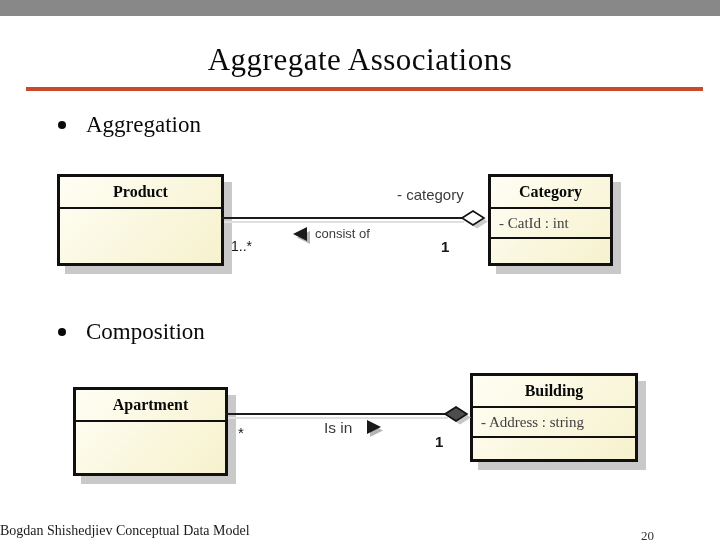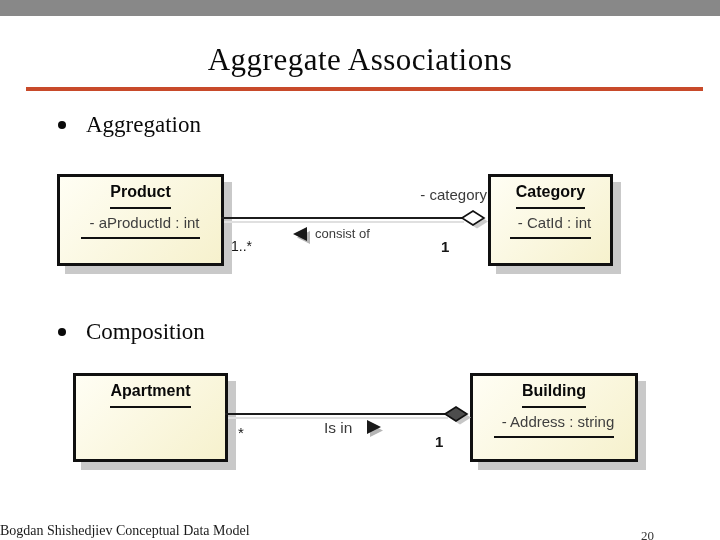--- a/index.html
+++ b/index.html
@@ -20,22 +20,21 @@
   .bullet-item .dot{
     display:inline-block;width:8px;height:8px;border-radius:50%;
     background:#0a0a0a;vertical-align:middle;margin-right:20px;margin-top:-4px;
   }
   
   .uml-class{
     position:absolute;border:3px solid #101010;
     background:linear-gradient(135deg,#fffef4 0%,#f6f1cd 100%);
     box-shadow:8px 8px 0 0 #c9c9c9;
     display:flex;flex-direction:column;
-    font-family:Liberation Sans, sans-serif;
-    align-items:center;
+    font-family:Liberation Serif, serif;
   }
   .cls-name{
     height:30px;line-height:30px;text-align:center;
     font-size:16px;font-weight:bold;color:#090909;
     border-bottom:2px solid #101010;
   }
   .cls-attr{
     height:28px;line-height:28px;padding-left:8px;
     font-size:15px;color:#3f3f3f;
     border-bottom:2px solid #101010;white-space:nowrap;
@@ -70,53 +69,52 @@
   <div class="slide-title">Aggregate Associations</div>
   <div class="title-rule" style="background:#c84a2a"></div>
 
   <div class="bullet-item" style="top:96px"><span class="dot"></span><span>Aggregation</span></div>
   <div class="bullet-item" style="top:303px"><span class="dot"></span><span>Composition</span></div>
 
   <div>
 
     <div class="uml-class" style="left:57px;top:158px;width:161px;height:86px">
       <div class="cls-name">Product</div>
-      <div class="cls-attr">- aProductId : int</div>
       <div class="cls-empty"></div>
     </div>
 
     <div class="uml-class" style="left:488px;top:158px;width:119px;height:86px">
       <div class="cls-name">Category</div>
       <div class="cls-attr">- CatId : int</div>
       <div class="cls-empty"></div>
     </div>
 
     <div class="assoc-line-shadow" style="left:224px;top:205px;width:240px"></div>
     <div class="assoc-line" style="left:221px;top:201px;width:241px"></div>
 
     <svg class="icon-abs" style="left:460px;top:192px" width="31" height="22" viewBox="0 0 31 22">
       <polygon points="6,13.5 17,6.5 28,13.5 17,20.5" fill="#cccccc"></polygon>
       <polygon points="2,10 13,3 24,10 13,17" fill="#ffffff" stroke="#111111" stroke-width="1.6"></polygon>
     </svg>
 
-    <div class="diagram-label" style="left:397px;top:170px;width:90px;text-align:right">- category</div>
+    <div class="diagram-label" style="left:397px;top:170px;width:90px;">- category</div>
 
     <svg class="icon-abs" style="left:289px;top:210px" width="24" height="19" viewBox="0 0 24 19">
       <polygon points="21,5 21,18 8,11.5" fill="#b5b5b5"></polygon>
       <polygon points="18,1 18,15 4,8" fill="#1a1a1a"></polygon>
     </svg>
     <div class="diagram-label" style="left:315px;top:210px;font-size:13px">consist of</div>
 
     <div class="mult" style="left:231px;top:222px;font-weight:400;font-size:14px">1..*</div>
     <div class="mult" style="left:441px;top:222px">1</div>
   </div>
 
   <div>
 
-    <div class="uml-class" style="left:73px;top:357px;width:149px;height:83px">
+    <div class="uml-class" style="left:73px;top:371px;width:149px;height:83px">
       <div class="cls-name">Apartment</div>
       <div class="cls-empty"></div>
     </div>
 
     <div class="uml-class" style="left:470px;top:357px;width:162px;height:83px">
       <div class="cls-name">Building</div>
       <div class="cls-attr">- Address : string</div>
       <div class="cls-empty"></div>
     </div>
 

